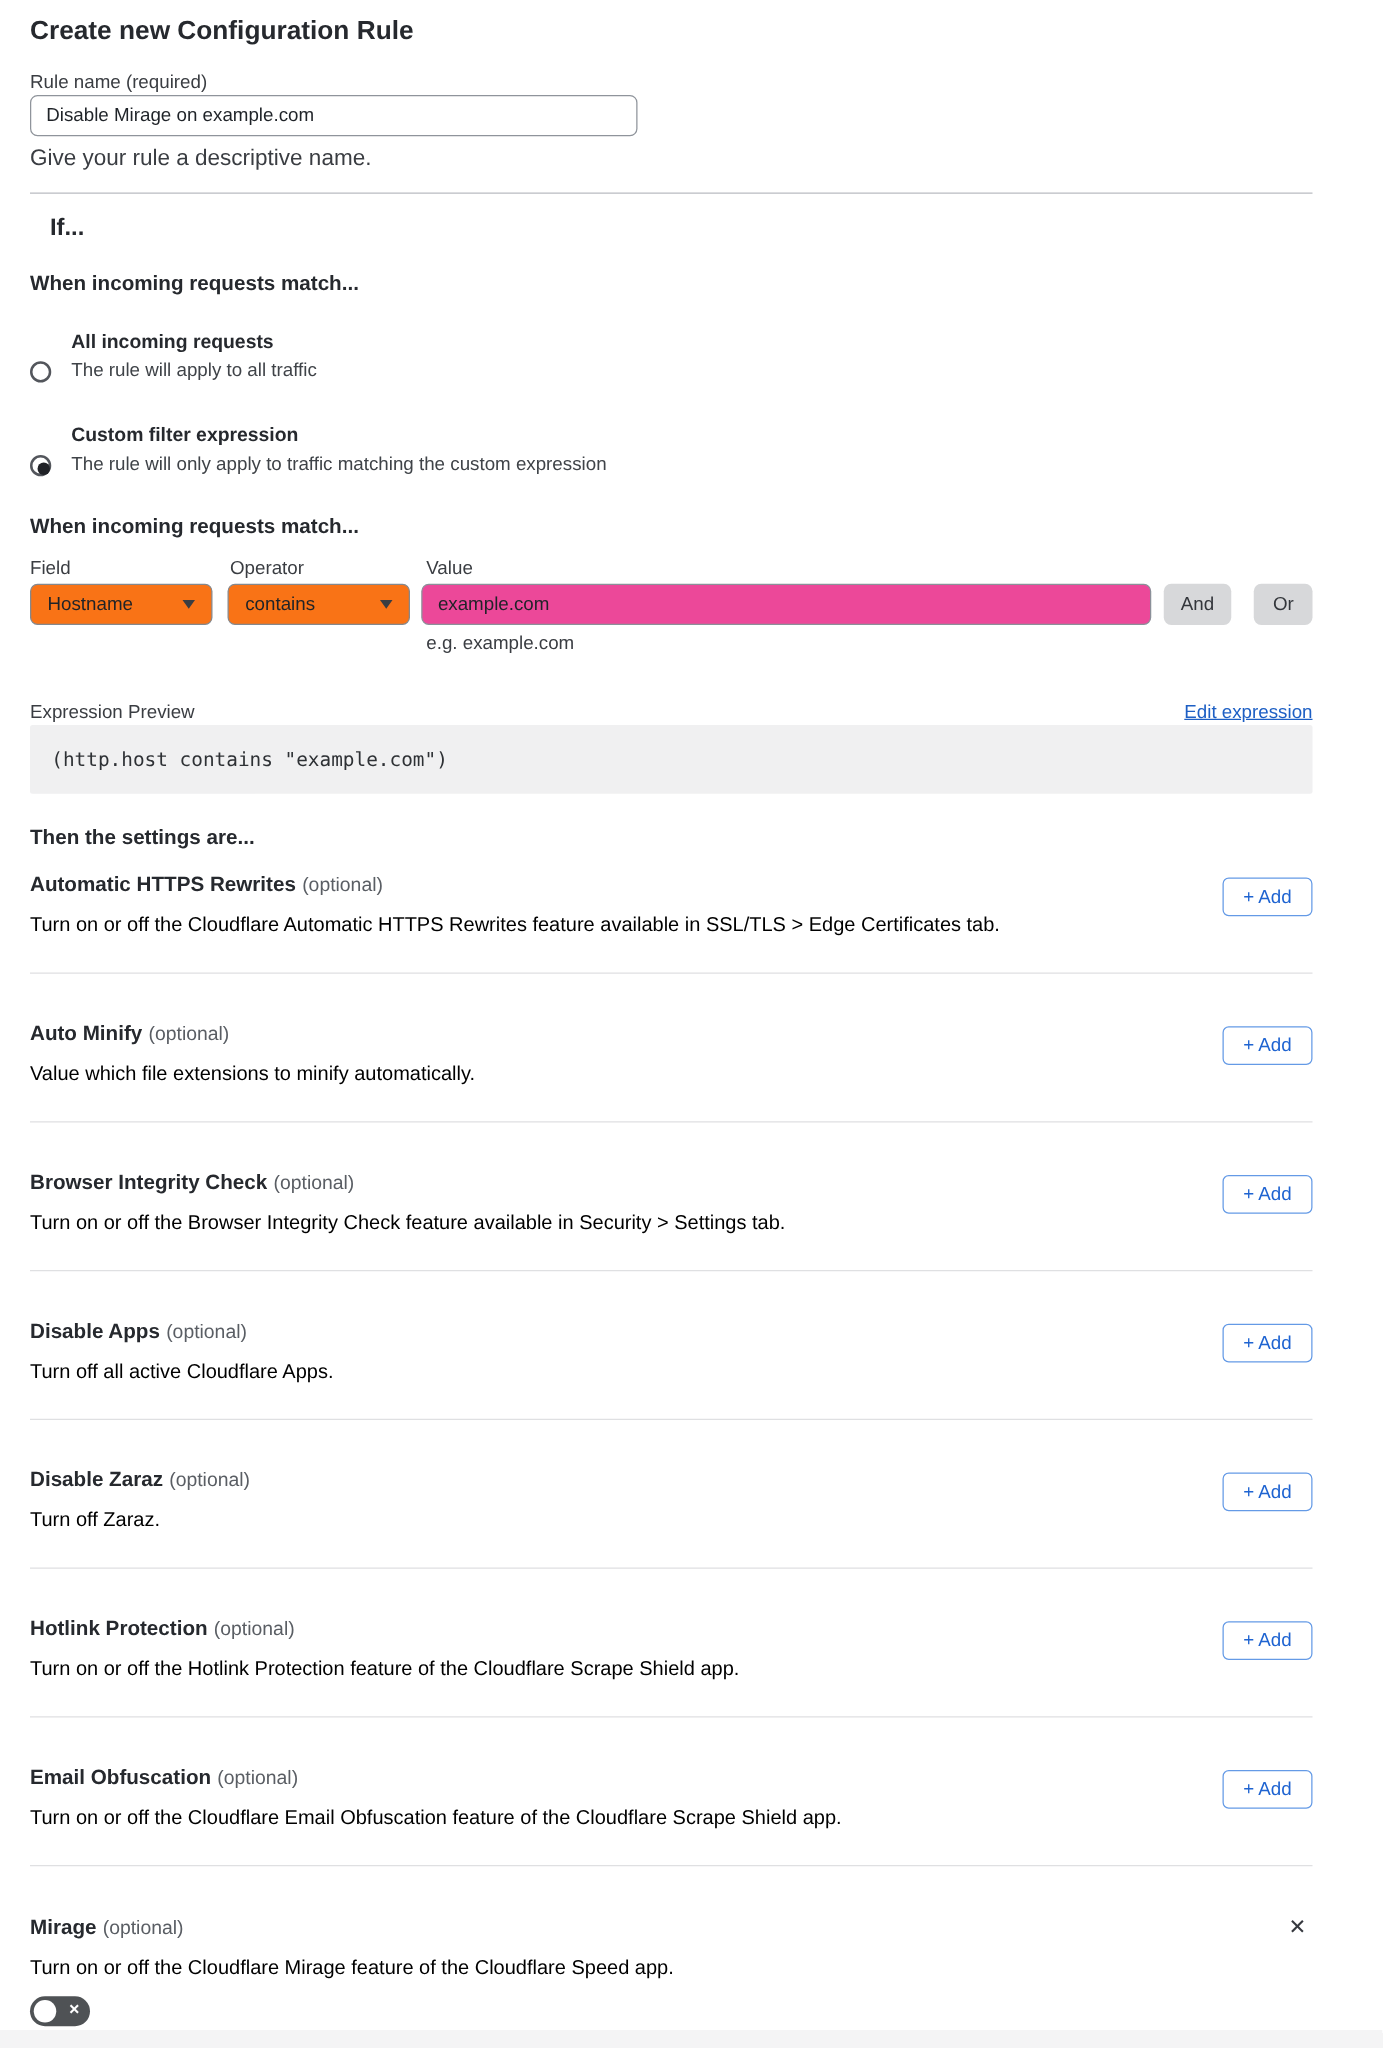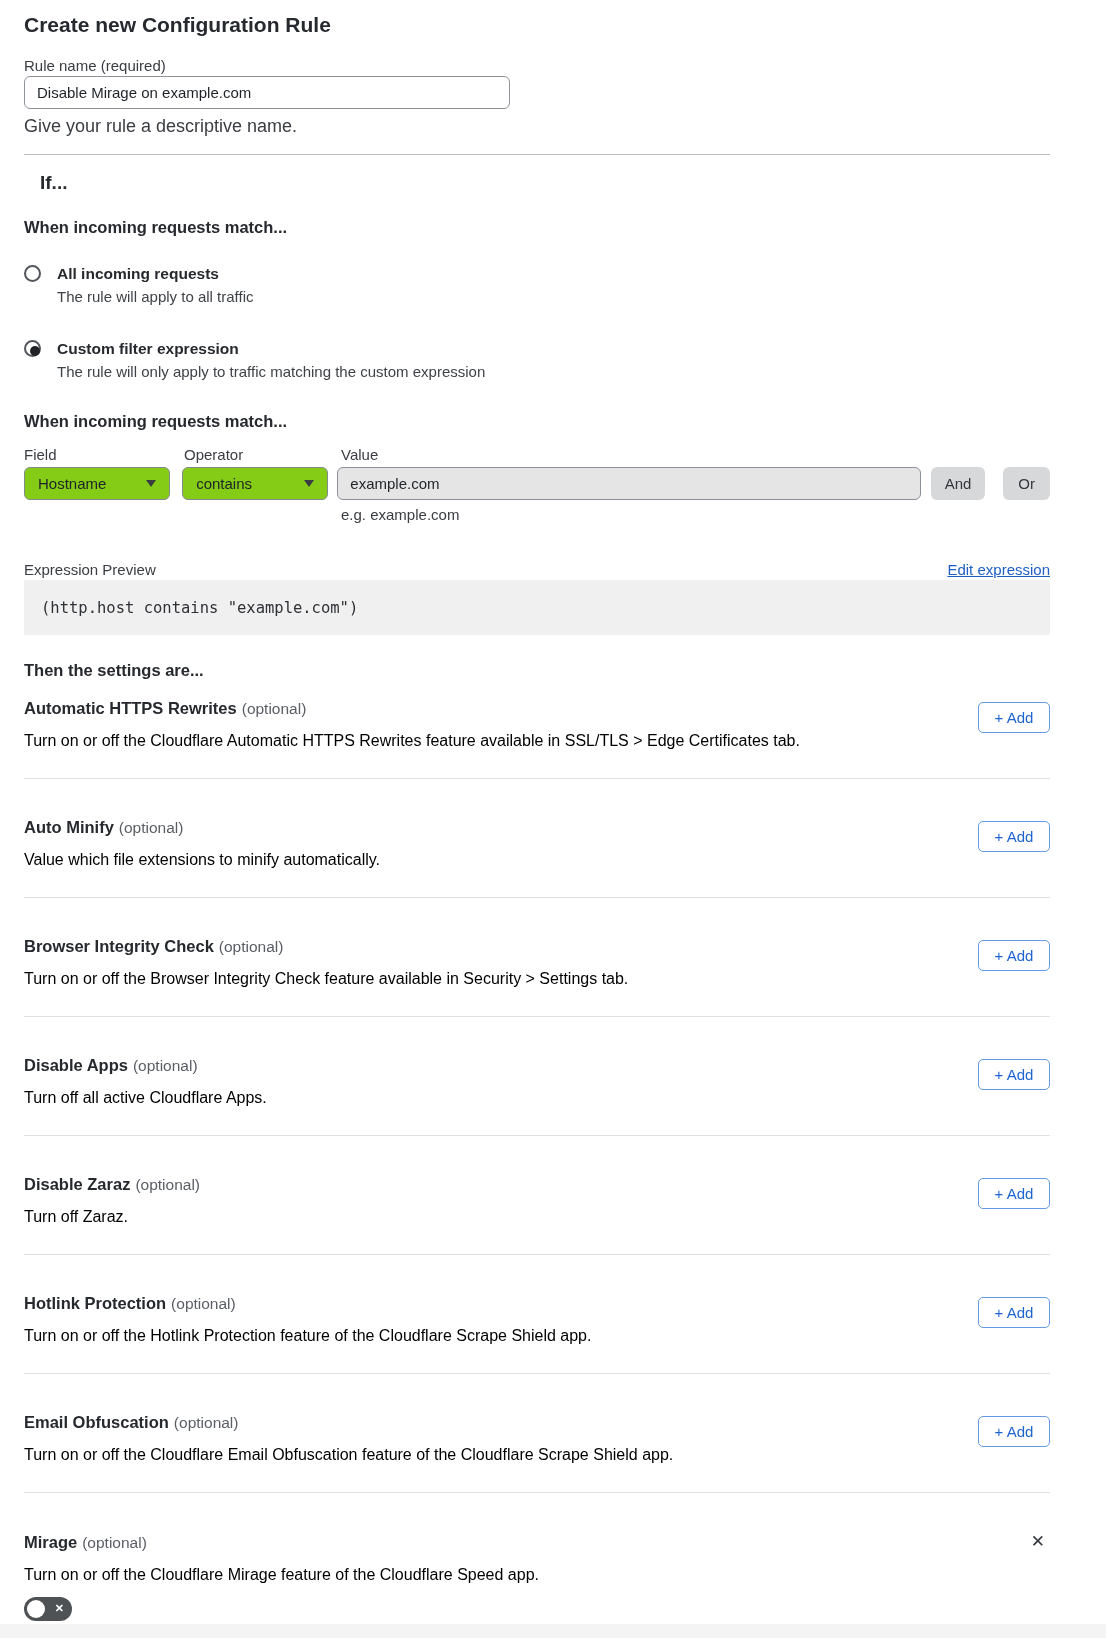--- a/index.html
+++ b/index.html
@@ -21,21 +21,21 @@
     font-family:"Liberation Sans", sans-serif; font-size:15px; color:#1f2328;
     background:#fff; outline:none;
   }
   .helper-text { font-size:18px; color:#3a3d42; margin-top:7px; }
 
   .main-divider { border:none; border-top:1px solid #b9bcc1; margin:17px 0 0; }
 
   .if-heading { font-size:19px; font-weight:700; color:#26292e; margin:17px 16px 0; }
   .match-heading { font-size:16.5px; font-weight:700; color:#26292e; margin:24px 0 0; }
 
-  .radio-option { display:flex; align-items:flex-start; cursor:pointer; }
+  .radio-option { display:flex; align-items:flex-end; cursor:pointer; }
   .radio-option.first { margin-top:27px; }
   .radio-option.second { margin-top:33px; }
   .radio-circle {
     width:17px; height:17px; border:2px solid #53565c; border-radius:50%;
     flex:0 0 auto; margin-top:1px; position:relative; background:#fff;
   }
   .radio-option.selected .radio-circle::after {
     content:""; position:absolute; left:3.5px; top:3.5px; width:10px; height:10px;
     border-radius:50%; background:#202227;
   }
@@ -44,33 +44,33 @@
   .radio-desc  { font-size:15px; color:#3f4348; margin-top:5px; line-height:18px; }
 
   .builder-labels { display:flex; margin-top:15px; font-size:15px; color:#3a3d42; }
   .col-field    { width:148px; }
   .col-operator { width:148px; margin-left:12px; }
   .col-value    { width:592px; margin-left:9px; }
 
   .builder-controls { display:flex; margin-top:4px; align-items:center; }
   .select-box {
     width:148px; height:33px; border:1px solid #85888d; border-radius:6px;
-    background:#84cc16; display:flex; align-items:center; justify-content:space-between;
+    background:#f97316; display:flex; align-items:center; justify-content:space-between;
     padding:0 13px; font-size:15px; color:#1f2328; cursor:pointer;
   }
   .select-box.operator { margin-left:12px; }
   .chevron {
     width:0; height:0; border-left:5.5px solid transparent; border-right:5.5px solid transparent;
     border-top:7px solid #3a3d42; margin-left:8px; flex:0 0 auto;
   }
   .value-input {
     width:592px; height:33px; margin-left:9px;
     border:1px solid #8b9099; border-radius:6px; padding:0 12px;
     font-family:"Liberation Sans", sans-serif; font-size:15px; color:#1f2328;
-    background:#e5e5e5; outline:none;
+    background:#ec4899; outline:none;
   }
   .conj-btn {
     height:33px; border:none; border-radius:6px; background:#d7d8da;
     font-family:"Liberation Sans", sans-serif; font-size:15px; color:#33363b;
     padding:0 14px; margin-left:10px; cursor:pointer;
   }
   .conj-btn.or { margin-left:18px; padding:0 15px; }
 
   .value-helper { font-size:15px; color:#3a3d42; margin-top:6px; margin-left:317px; }
 

